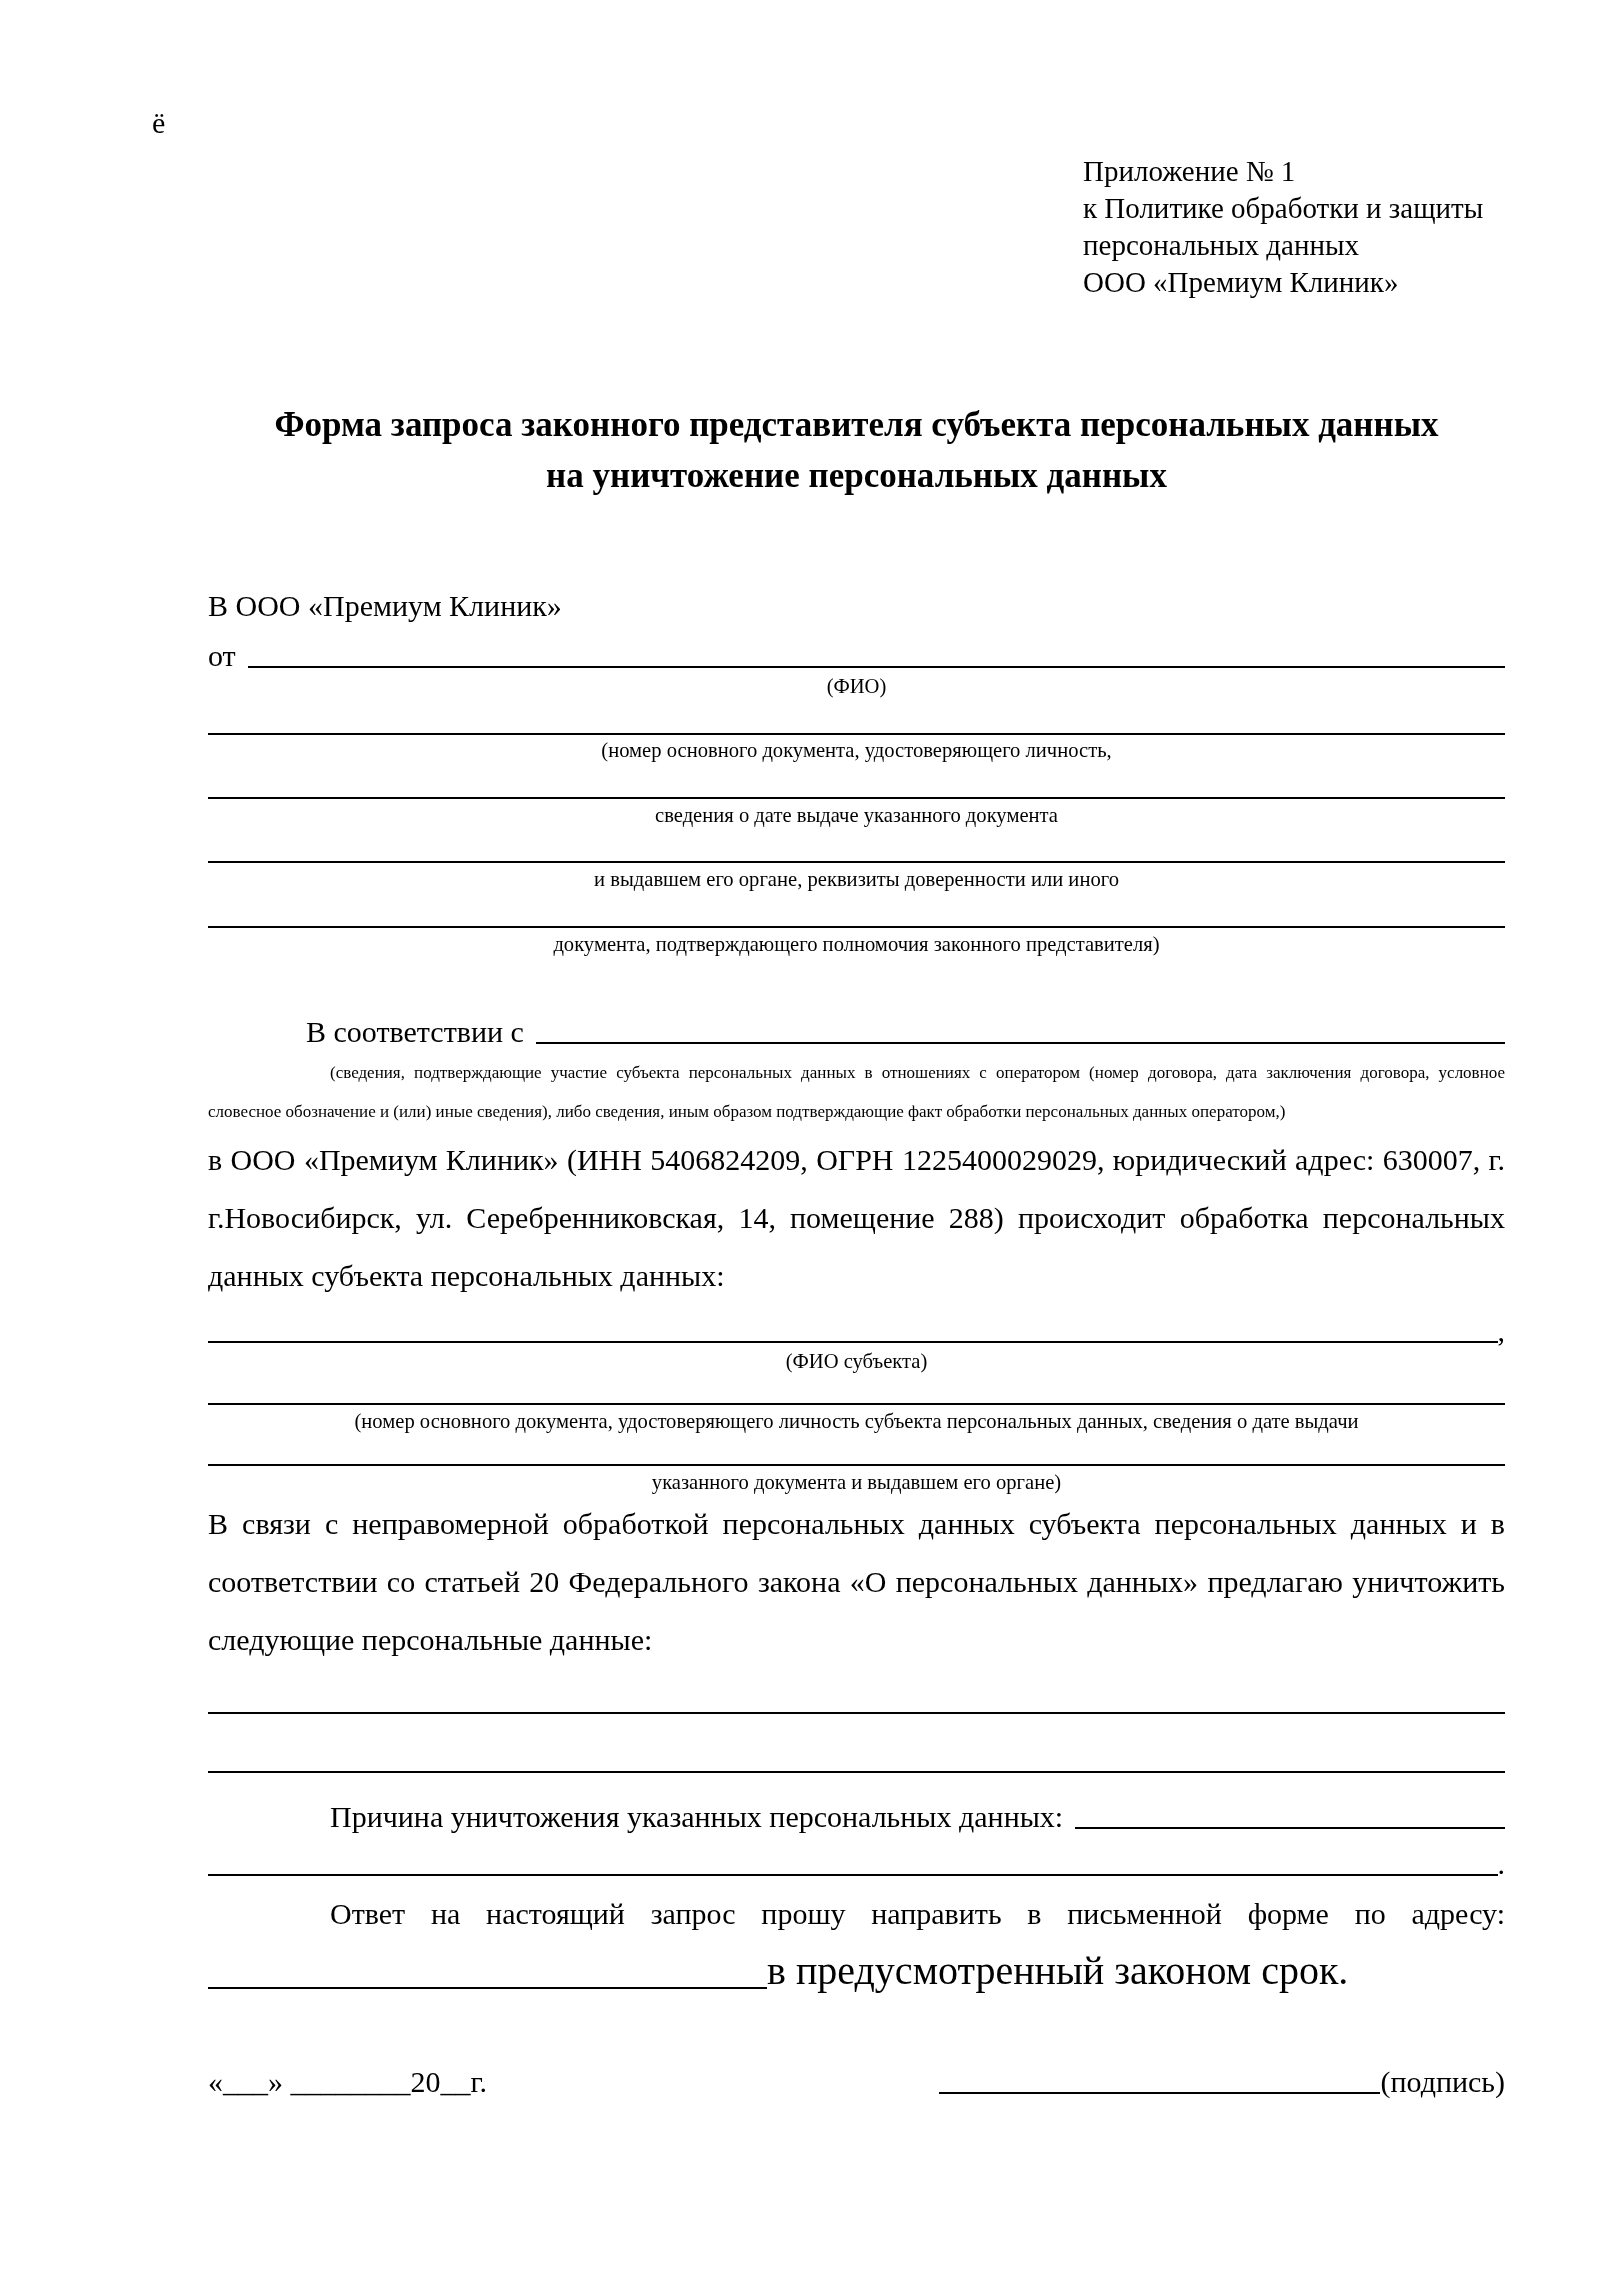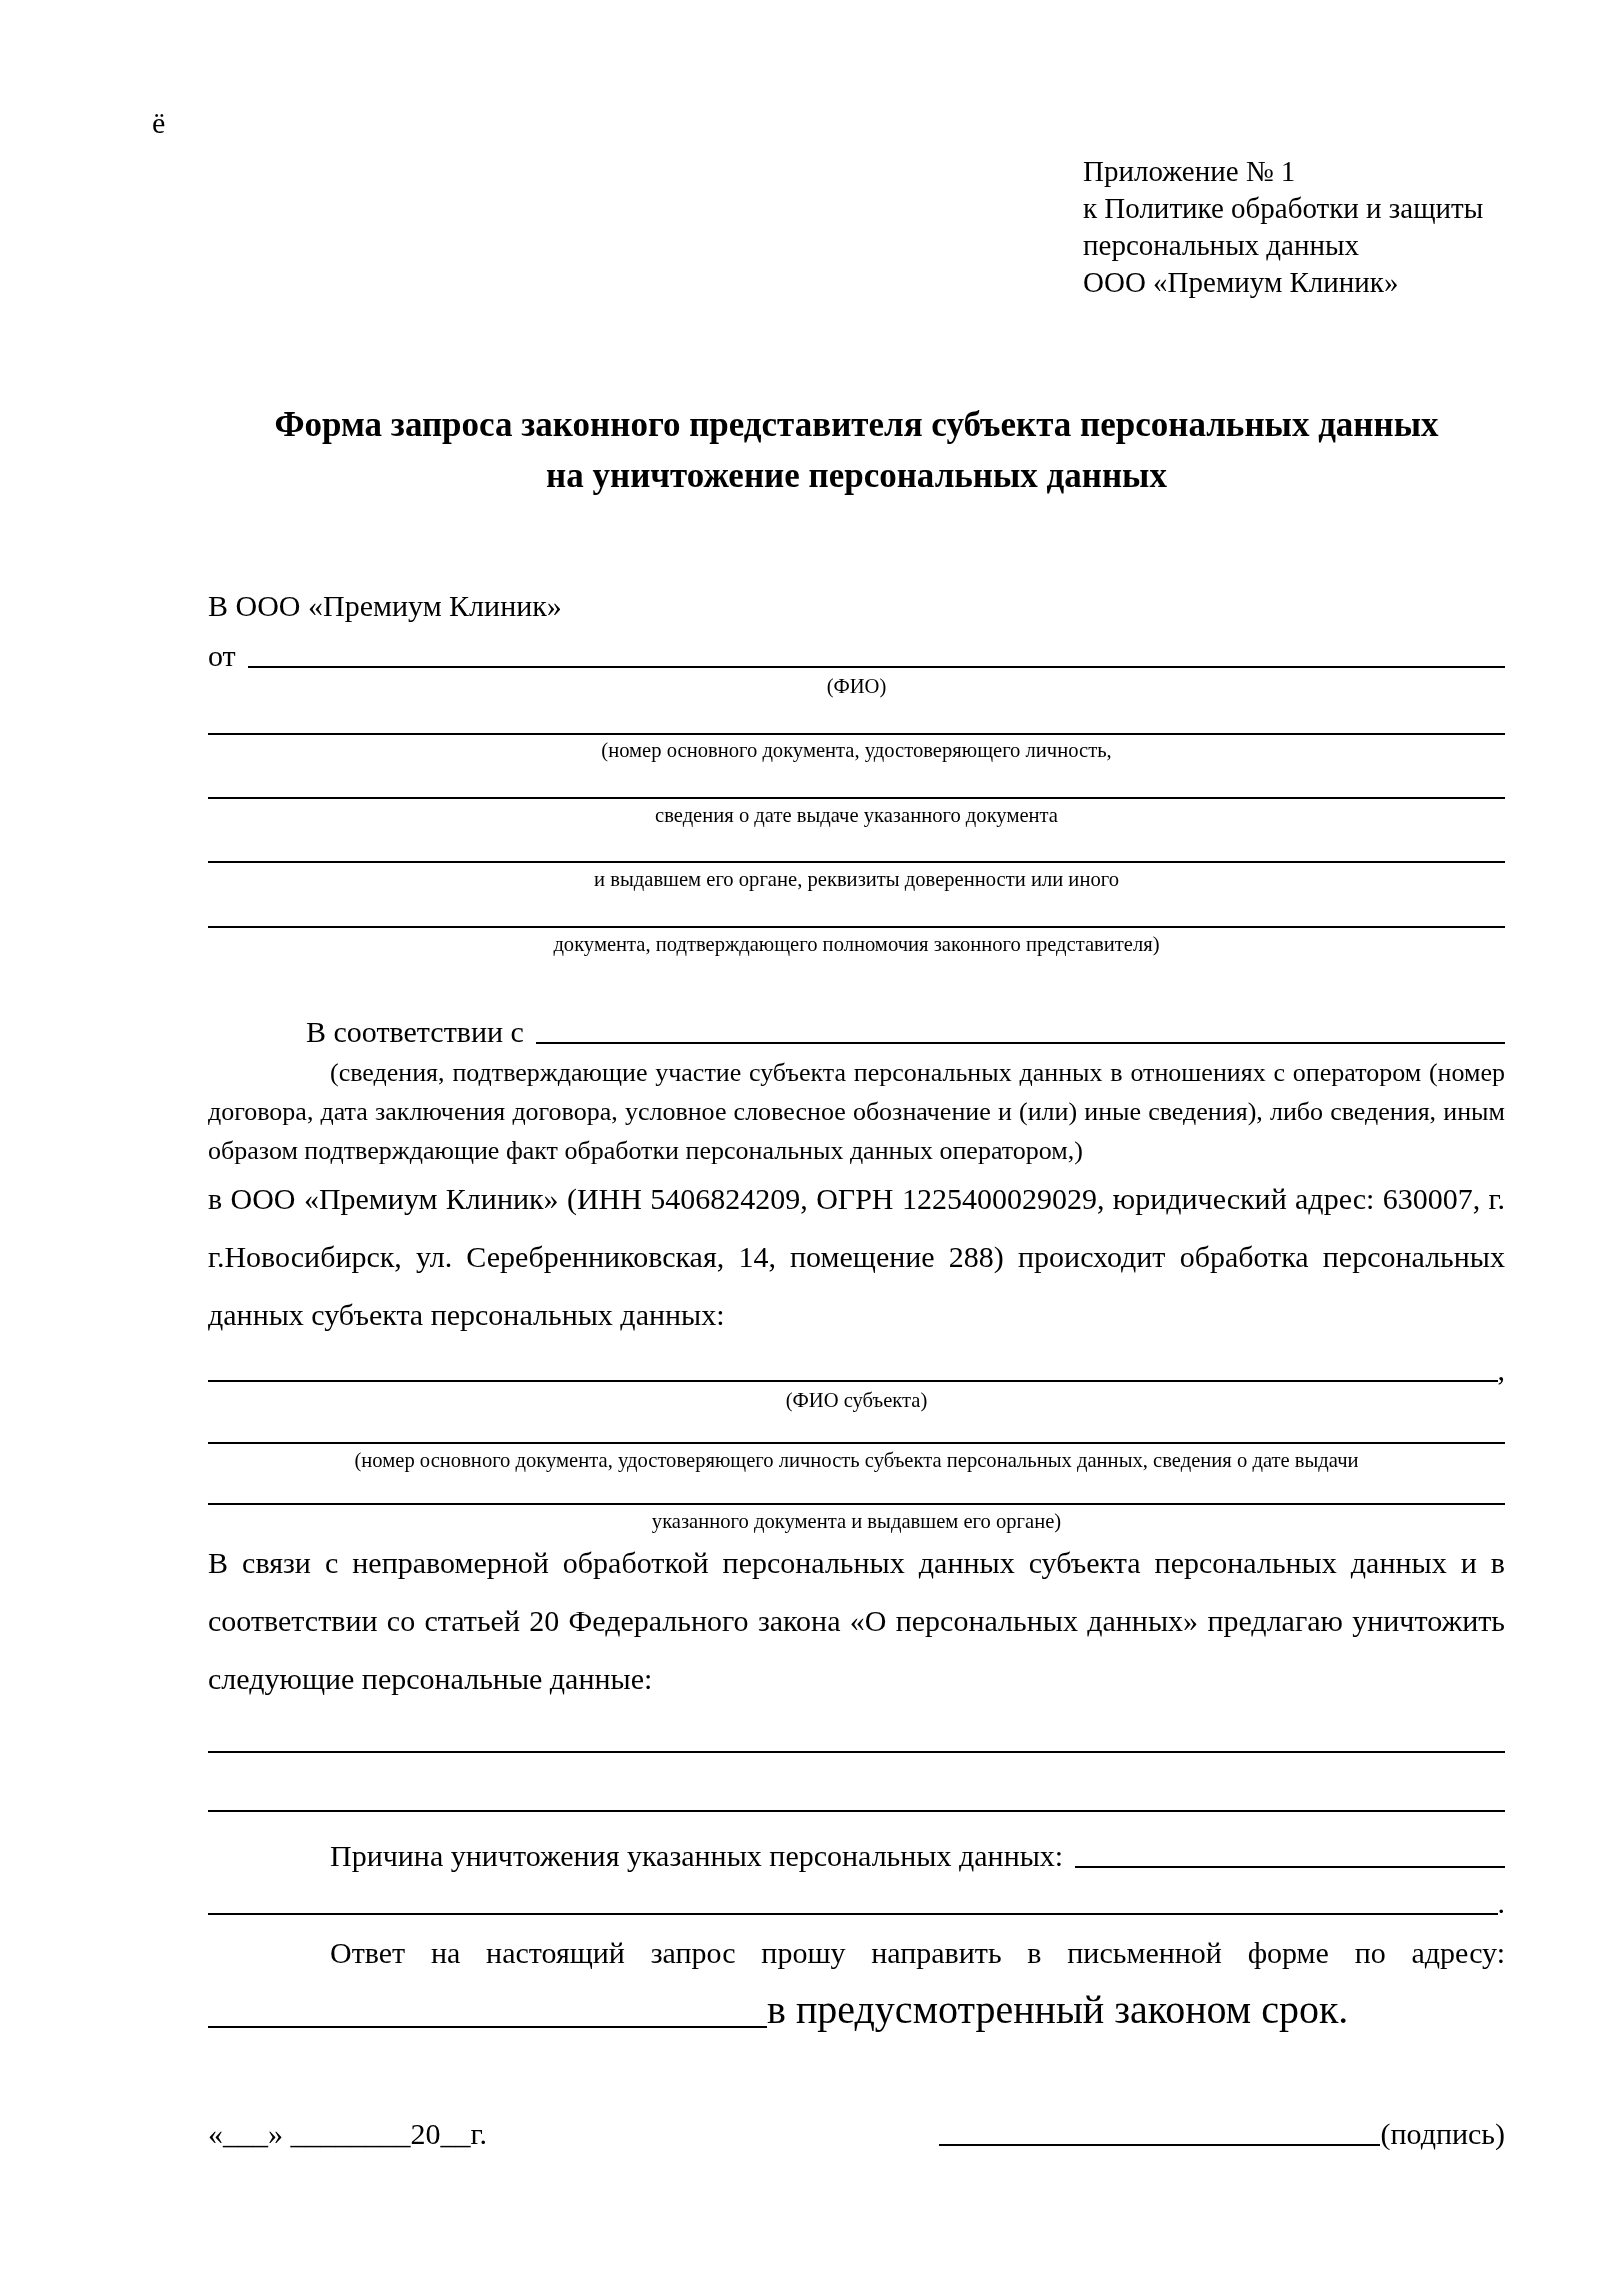--- a/index.html
+++ b/index.html
@@ -17,33 +17,33 @@
   .addr{margin-top:82px;font-size:30px;}
   .addr-to{line-height:45px;}
   .row{display:flex;align-items:flex-end;}
   .from-row{height:45px;}
   .from-row .lbl{margin-right:11.8px;text-align:center;}
   .fill{flex:1 1 auto;border-bottom:2.9px solid #000;margin-bottom:4.9px;}
   .cap{font-size:20.6px;line-height:26.5px;text-align:center;}
   .addr .rule{border-bottom:2.9px solid #000;height:33px;margin-bottom:2.9px;}
   .acc-row{margin-top:47px;height:45px;font-size:30px;margin-left:98px;}
   .acc-row .lbl{margin-right:11.8px;white-space:nowrap;}
-  .small-par{font-size:26px;line-height:39px;text-align:justify;text-indent:122px;margin-top:3.9px;}
+  .small-par{font-size:17px;line-height:39px;text-align:justify;text-indent:122px;margin-top:3.9px;}
   .par{font-size:30px;line-height:58px;text-align:justify;}
   .comma-row{height:43px;font-size:30px;}
   .sub-rule{border-bottom:2.9px solid #000;height:29px;margin-bottom:2.9px;}
   .blank1{border-bottom:2.9px solid #000;height:0;margin-top:43px;}
   .blank2{border-bottom:2.9px solid #000;height:0;margin-top:57px;}
   .reason-row{margin-top:13.7px;height:47px;font-size:30px;}
   .reason-row .lbl{margin-left:122px;margin-right:11.8px;white-space:nowrap;}
   .period-row{height:47px;font-size:30px;}
   .reply{font-size:30px;line-height:58px;text-align:justify;text-align-last:justify;text-indent:122px;margin-top:3.9px;}
   .tail-row{height:51px;font-size:40px;}
   .tail-row .fill{flex:0 0 559px;}
-  .footer-row{margin-top:71px;display:flex;justify-content:space-between;align-items:flex-end;font-size:30px;height:47px;}
+  .footer-row{margin-top:71px;display:flex;justify-content:space-between;align-items:flex-start;font-size:30px;height:47px;}
   .sig-part{display:flex;align-items:flex-end;width:566px;}
   .sig-part .capt{white-space:nowrap;}
 </style>
 </head>
 <body>
 
 <div class="page">
 
   <div class="stray">ё</div>
 

